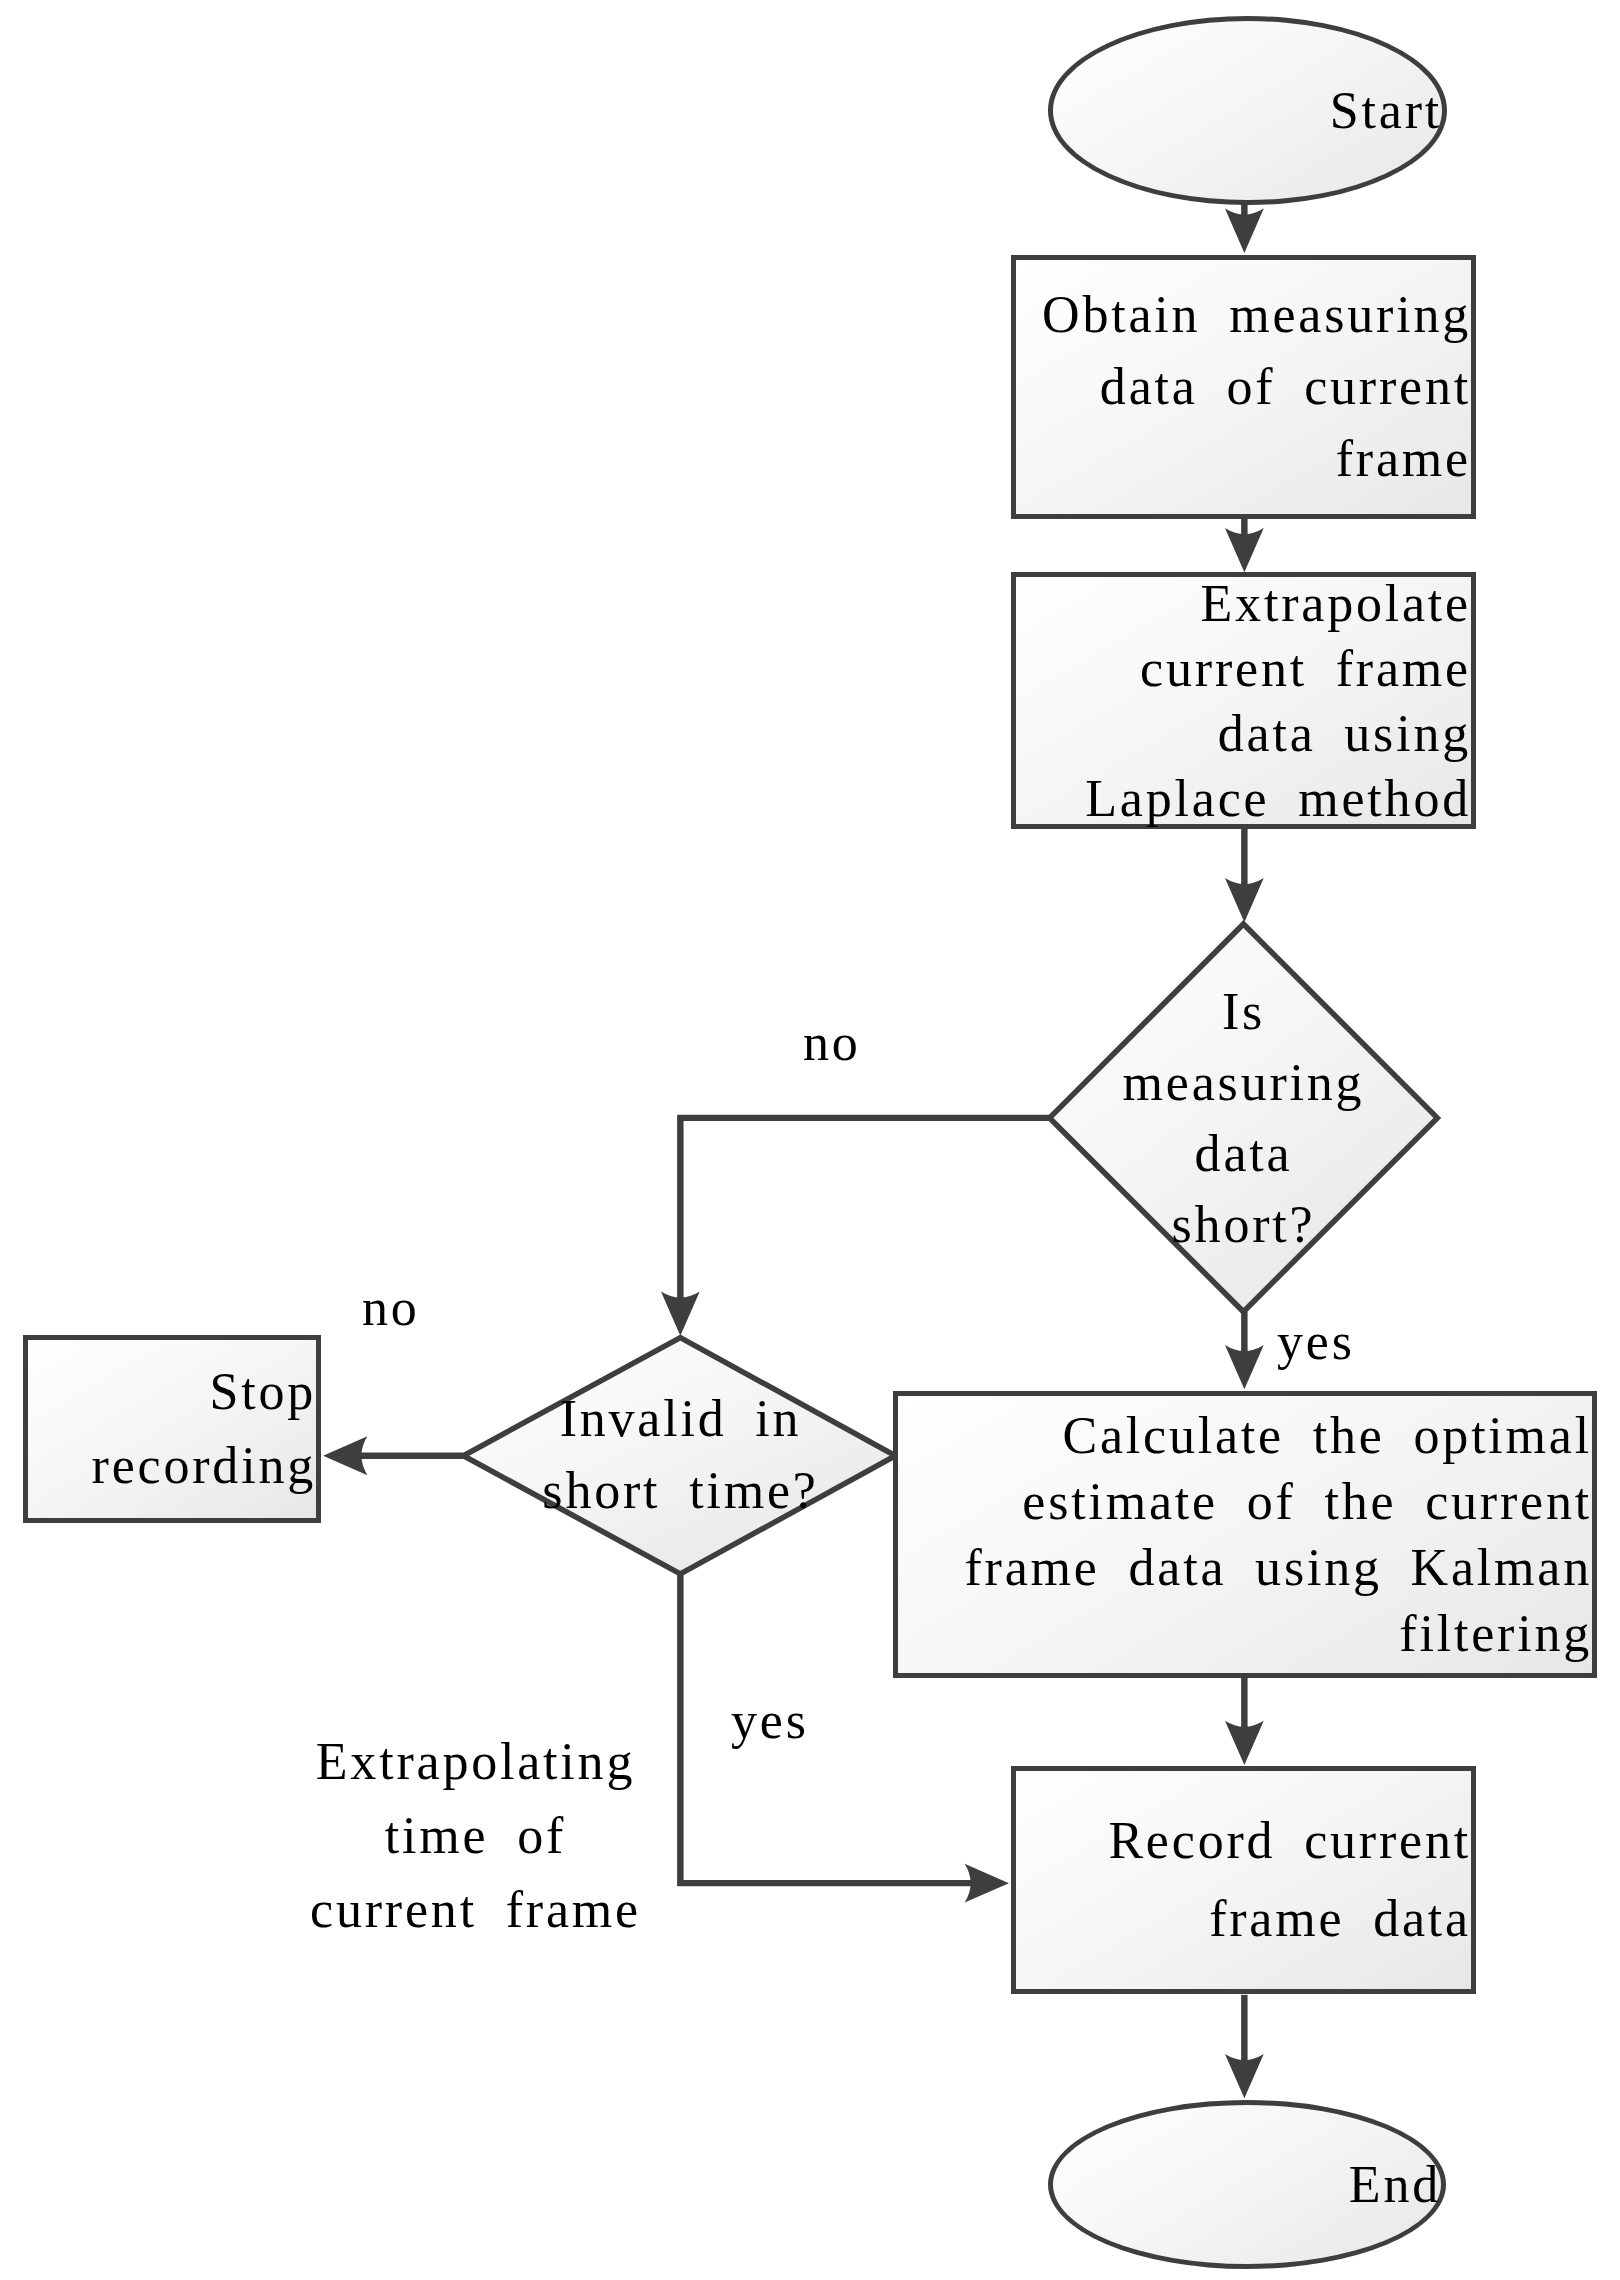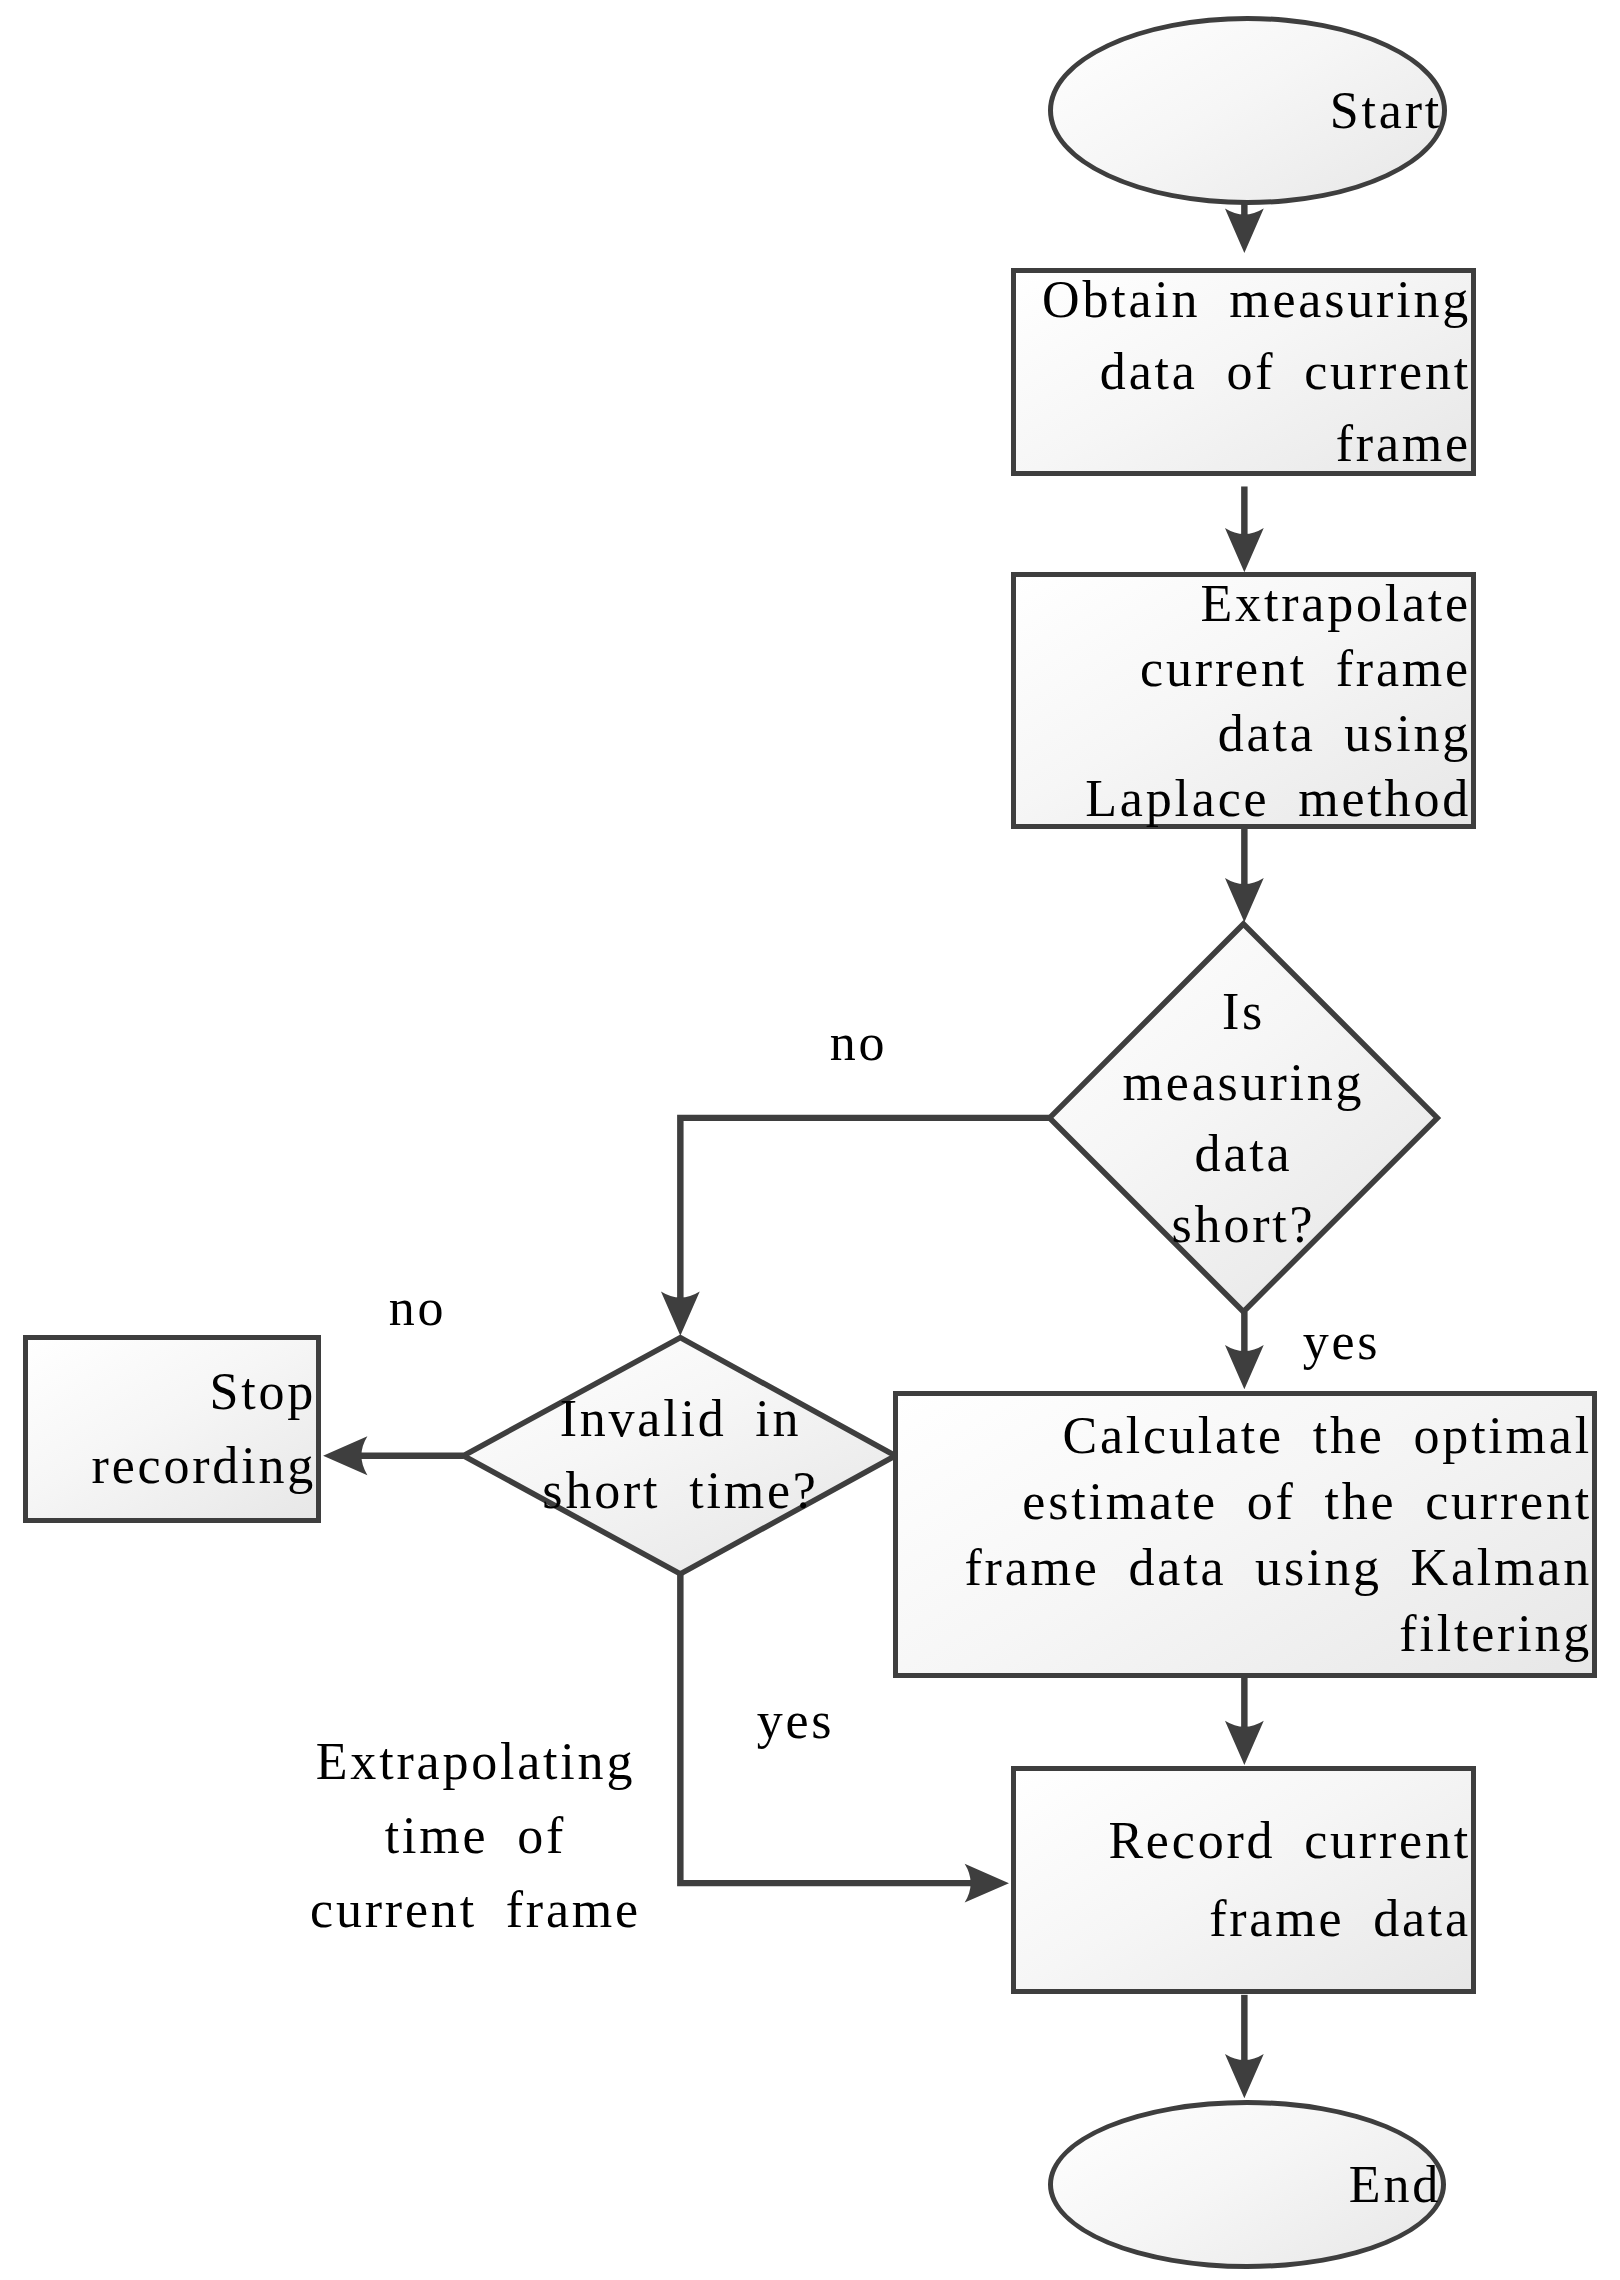--- a/index.html
+++ b/index.html
@@ -22,21 +22,21 @@
     display:flex; flex-direction:column;
     align-items:flex-end; justify-content:center;
     text-align:center;
   }
   .terminator { border-radius:50%; }
   .dtext {
     position:absolute; display:flex; flex-direction:column;
     align-items:center; justify-content:center; text-align:center;
     background:transparent; border:none;
   }
-  .lbl { position:absolute; text-align:center; white-space:nowrap; }
+  .lbl { position:absolute; white-space:nowrap; }
   .note { position:absolute; text-align:center; }
   
   .lh70 div { line-height:65px; }
   .lh72 div { line-height:66px; }
   .lh77 div { line-height:71px; }
   .lh78 div { line-height:72px; }
   .lh80 div { line-height:74px; }
   .lh84 div { line-height:78px; }
 </style>
 </head>
@@ -75,21 +75,21 @@
     <use href="#ah" transform="translate(350,1577) rotate(90)"></use>
     <use href="#ah" transform="translate(1093,2040) rotate(-90)"></use>
     <use href="#ah" transform="translate(1348,1912)"></use>
     <use href="#ah" transform="translate(1348,2273)"></use>
   </svg>
 
   <div class="shape terminator" style="left:1048px; top:15.7px; width:399px; height:189px;">
     <div>Start</div>
   </div>
 
-  <div class="shape lh78" style="left:1011px; top:268px; width:465px; height:208px;">
+  <div class="shape lh78" style="left:1011px; top:255px; width:465px; height:264px;">
     <div>Obtain measuring</div>
     <div>data of current</div>
     <div>frame</div>
   </div>
 
   <div class="shape lh70" style="left:1011px; top:572px; width:465px; height:257px;">
     <div>Extrapolate</div>
     <div>current frame</div>
     <div>data using</div>
     <div>Laplace method</div>

